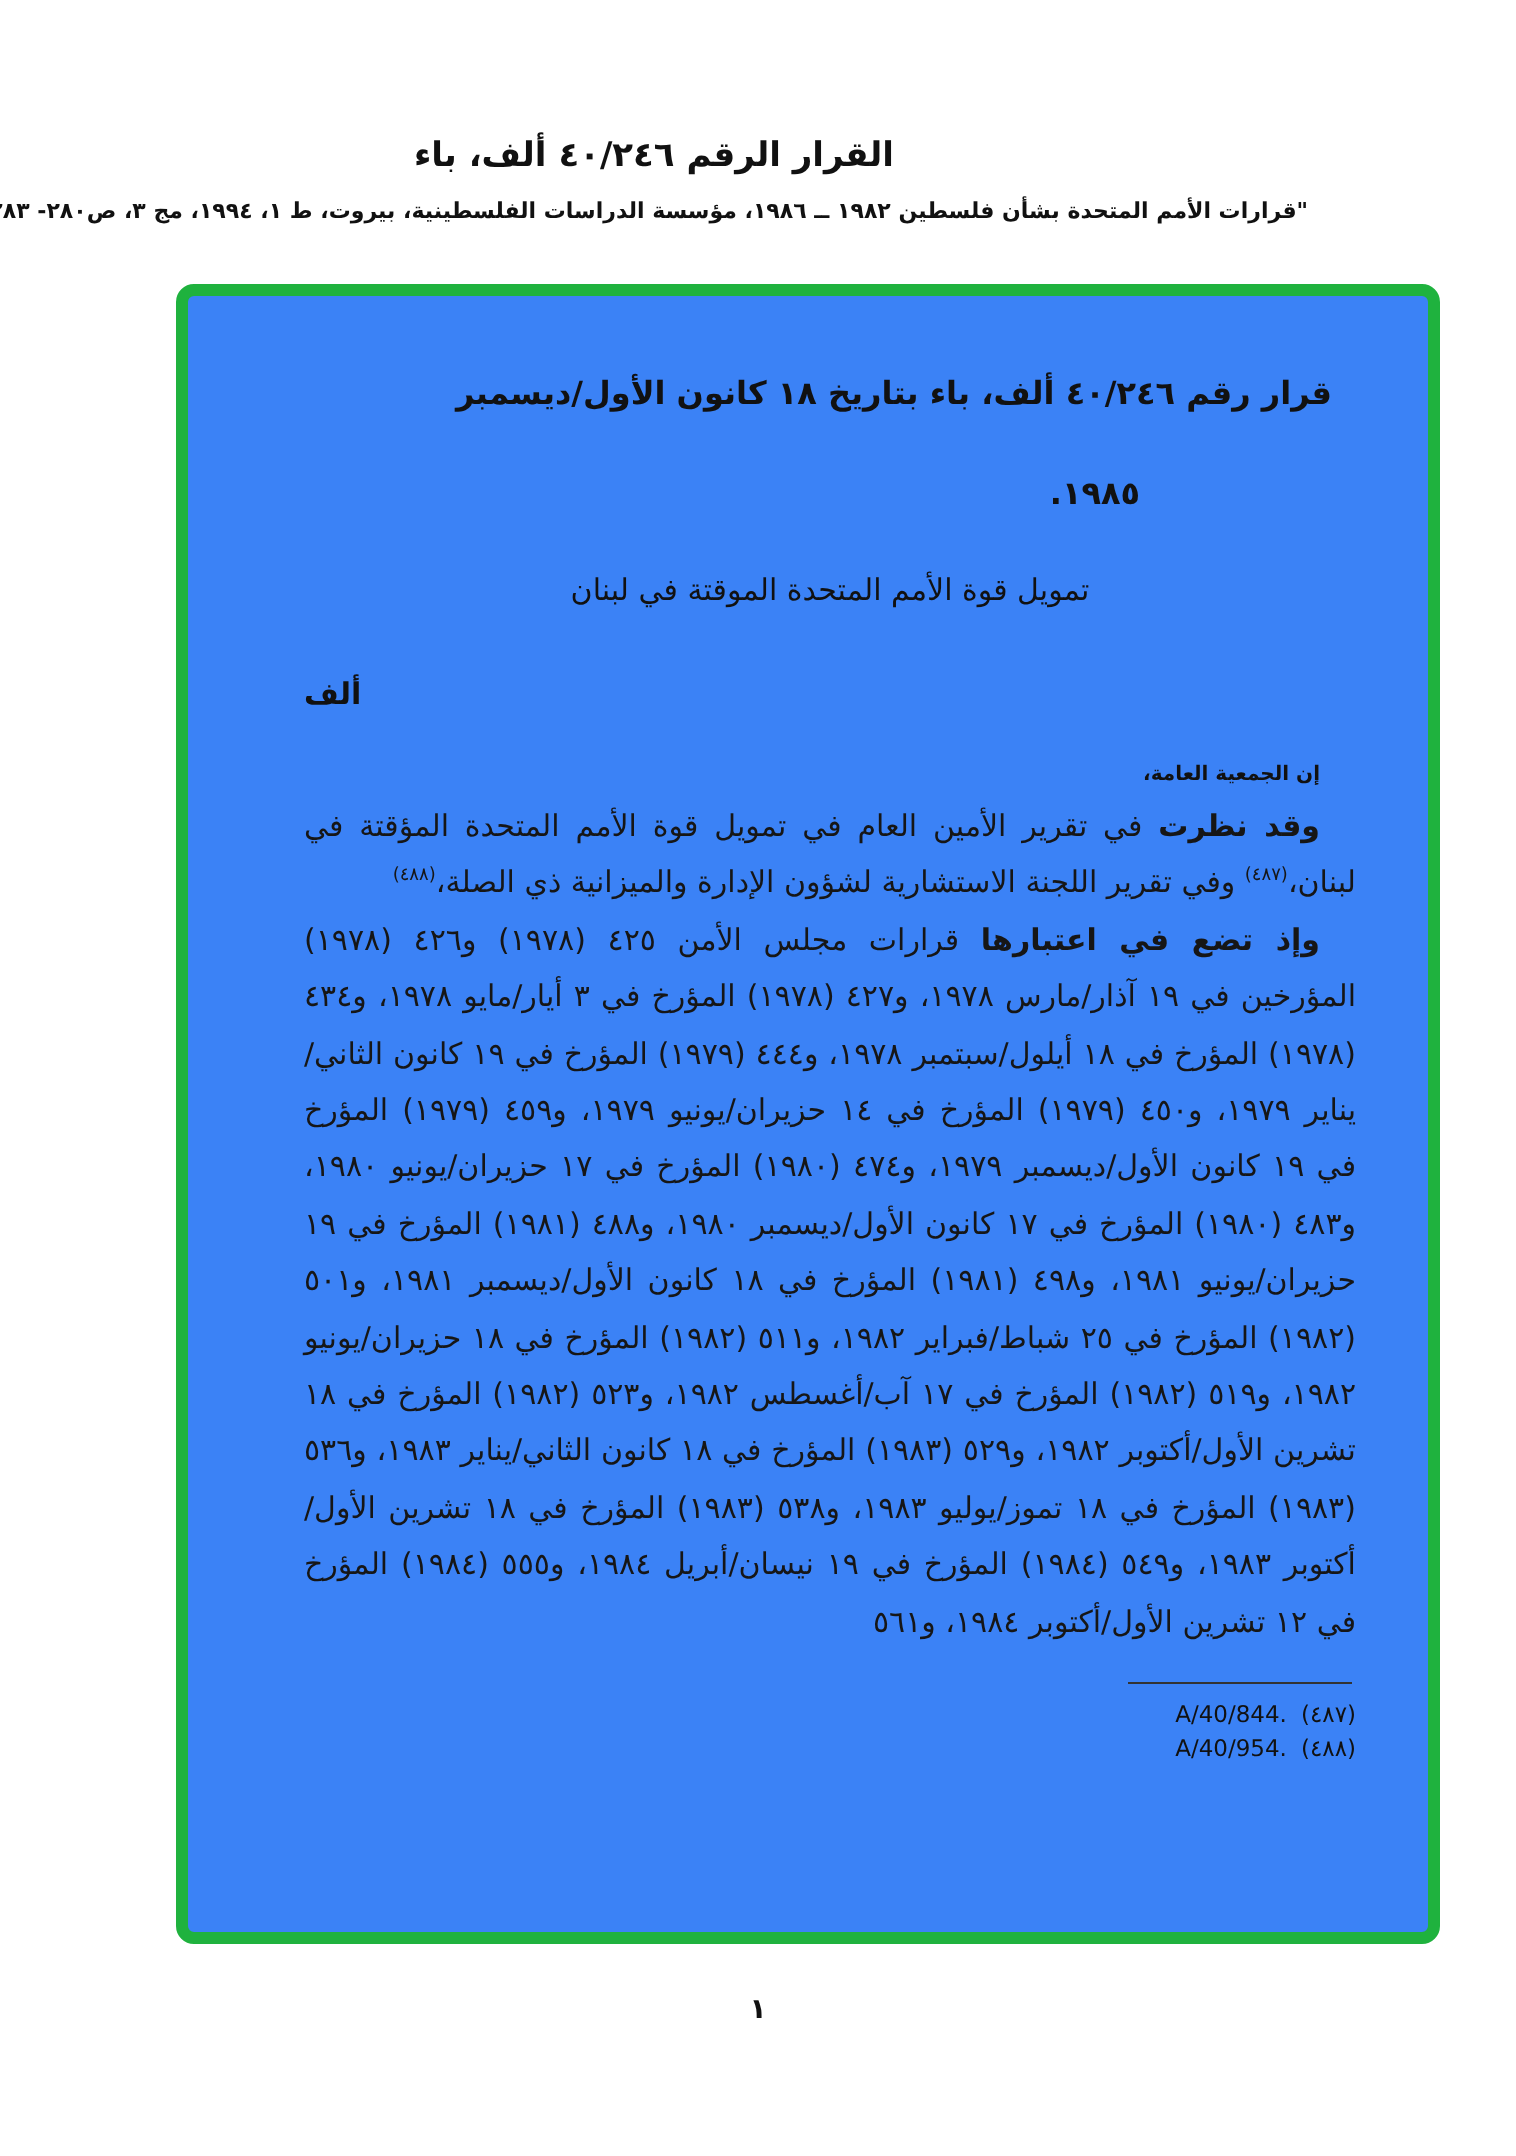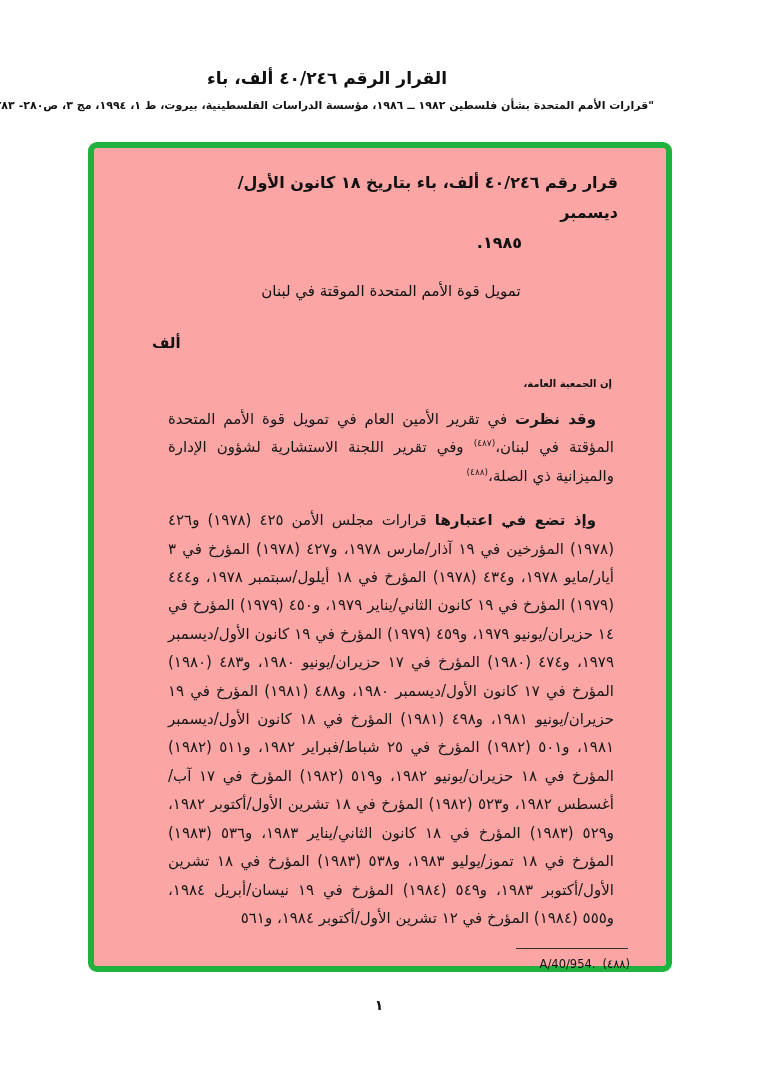--- a/index.html
+++ b/index.html
@@ -4,35 +4,35 @@
 <style>
   html,body{margin:0;padding:0;}
   body{
     width:758px;height:1078px;position:relative;background:#ffffff;
     font-family:"DejaVu Sans",sans-serif;color:#111;overflow:hidden;
   }
   .doc-header{position:absolute;top:68px;left:0;width:654px;text-align:center;direction:rtl;}
   .doc-title{font-size:17px;font-weight:bold;margin:0 0 11px 0;letter-spacing:0;}
   .doc-source{font-size:11px;font-weight:bold;margin:0;white-space:nowrap;}
   .green-box{
-    position:absolute;left:88px;top:142px;width:584px;height:830px;
+    position:absolute;left:88px;top:142px;width:632px;height:830px;
     box-sizing:border-box;border:6px solid #1fb23e;border-radius:9px;
-    padding:20px 36px 0 58px;direction:rtl;background:#fca5a5;
+    padding:34px 36px 0 58px;direction:rtl;background:#3b82f6;
   }
   .res-heading{
     font-size:16px;font-weight:bold;line-height:30px;text-align:right;
     padding-right:12px;padding-left:36px;margin:0 0 24px 0;
   }
-  .res-heading .year-line{display:block;padding-right:96px;}
+  .res-heading .year-line{display:block;padding-right:96px;margin-top:20px;}
   .subject{font-size:15px;font-weight:normal;text-align:center;margin:0 0 34px 0;}
   .section-label{font-size:15px;font-weight:bold;text-align:left;margin:0 0 26px 0;}
   .preamble{font-size:10px;font-weight:bold;text-align:right;text-indent:18px;margin:0 0 6px 0;}
   .body-para{
     font-size:15px;line-height:28.4px;text-align:justify;text-indent:18px;
-    margin:16px;color:#161616;
+    margin:0;color:#161616;
   }
   .body-para b{font-weight:bold;}
   .body-para sup{font-size:9px;line-height:0;}
   .footnotes{margin-top:16px;}
   .fn-rule{border:none;border-top:1.5px solid #333;width:112px;margin:0 2px 7px auto;}
   .fn-line{direction:rtl;text-align:right;font-size:11.5px;line-height:17px;padding-left:6px;}
   .fn-marker{margin-left:7px;}
   .fn-text{direction:ltr;unicode-bidi:embed;}
   .page-number{
     position:absolute;top:997px;left:0;width:758px;text-align:center;
@@ -58,17 +58,18 @@
   <div class="section-label">ألف</div>
 
   <p class="preamble">إن الجمعية العامة،</p>
 
   <p class="body-para"><b>وقد نظرت</b><span> في تقرير الأمين العام في تمويل قوة الأمم المتحدة المؤقتة في لبنان،</span><sup>(٤٨٧)</sup><span> وفي تقرير اللجنة الاستشارية لشؤون الإدارة والميزانية ذي الصلة،</span><sup>(٤٨٨)</sup></p>
 
   <p class="body-para"><b>وإذ تضع في اعتبارها</b><span> قرارات مجلس الأمن ٤٢٥ (١٩٧٨) و٤٢٦ (١٩٧٨) المؤرخين في ١٩ آذار/مارس ١٩٧٨، و٤٢٧ (١٩٧٨) المؤرخ في ٣ أيار/مايو ١٩٧٨، و٤٣٤ (١٩٧٨) المؤرخ في ١٨ أيلول/سبتمبر ١٩٧٨، و٤٤٤ (١٩٧٩) المؤرخ في ١٩ كانون الثاني/يناير ١٩٧٩، و٤٥٠ (١٩٧٩) المؤرخ في ١٤ حزيران/يونيو ١٩٧٩، و٤٥٩ (١٩٧٩) المؤرخ في ١٩ كانون الأول/ديسمبر ١٩٧٩، و٤٧٤ (١٩٨٠) المؤرخ في ١٧ حزيران/يونيو ١٩٨٠، و٤٨٣ (١٩٨٠) المؤرخ في ١٧ كانون الأول/ديسمبر ١٩٨٠، و٤٨٨ (١٩٨١) المؤرخ في ١٩ حزيران/يونيو ١٩٨١، و٤٩٨ (١٩٨١) المؤرخ في ١٨ كانون الأول/ديسمبر ١٩٨١، و٥٠١ (١٩٨٢) المؤرخ في ٢٥ شباط/فبراير ١٩٨٢، و٥١١ (١٩٨٢) المؤرخ في ١٨ حزيران/يونيو ١٩٨٢، و٥١٩ (١٩٨٢) المؤرخ في ١٧ آب/أغسطس ١٩٨٢، و٥٢٣ (١٩٨٢) المؤرخ في ١٨ تشرين الأول/أكتوبر ١٩٨٢، و٥٢٩ (١٩٨٣) المؤرخ في ١٨ كانون الثاني/يناير ١٩٨٣، و٥٣٦ (١٩٨٣) المؤرخ في ١٨ تموز/يوليو ١٩٨٣، و٥٣٨ (١٩٨٣) المؤرخ في ١٨ تشرين الأول/أكتوبر ١٩٨٣، و٥٤٩ (١٩٨٤) المؤرخ في ١٩ نيسان/أبريل ١٩٨٤، و٥٥٥ (١٩٨٤) المؤرخ في ١٢ تشرين الأول/أكتوبر ١٩٨٤، و٥٦١</span></p>
 
   <div class="footnotes">
     <hr class="fn-rule">
+    <div class="fn-line"><span class="fn-marker">(٤٨٧)</span><span class="fn-text">A/40/844.</span></div>
     <div class="fn-line"><span class="fn-marker">(٤٨٨)</span><span class="fn-text">A/40/954.</span></div>
   </div>
 </section>
 
 <div class="page-number">١</div>
 
 </body></html>

